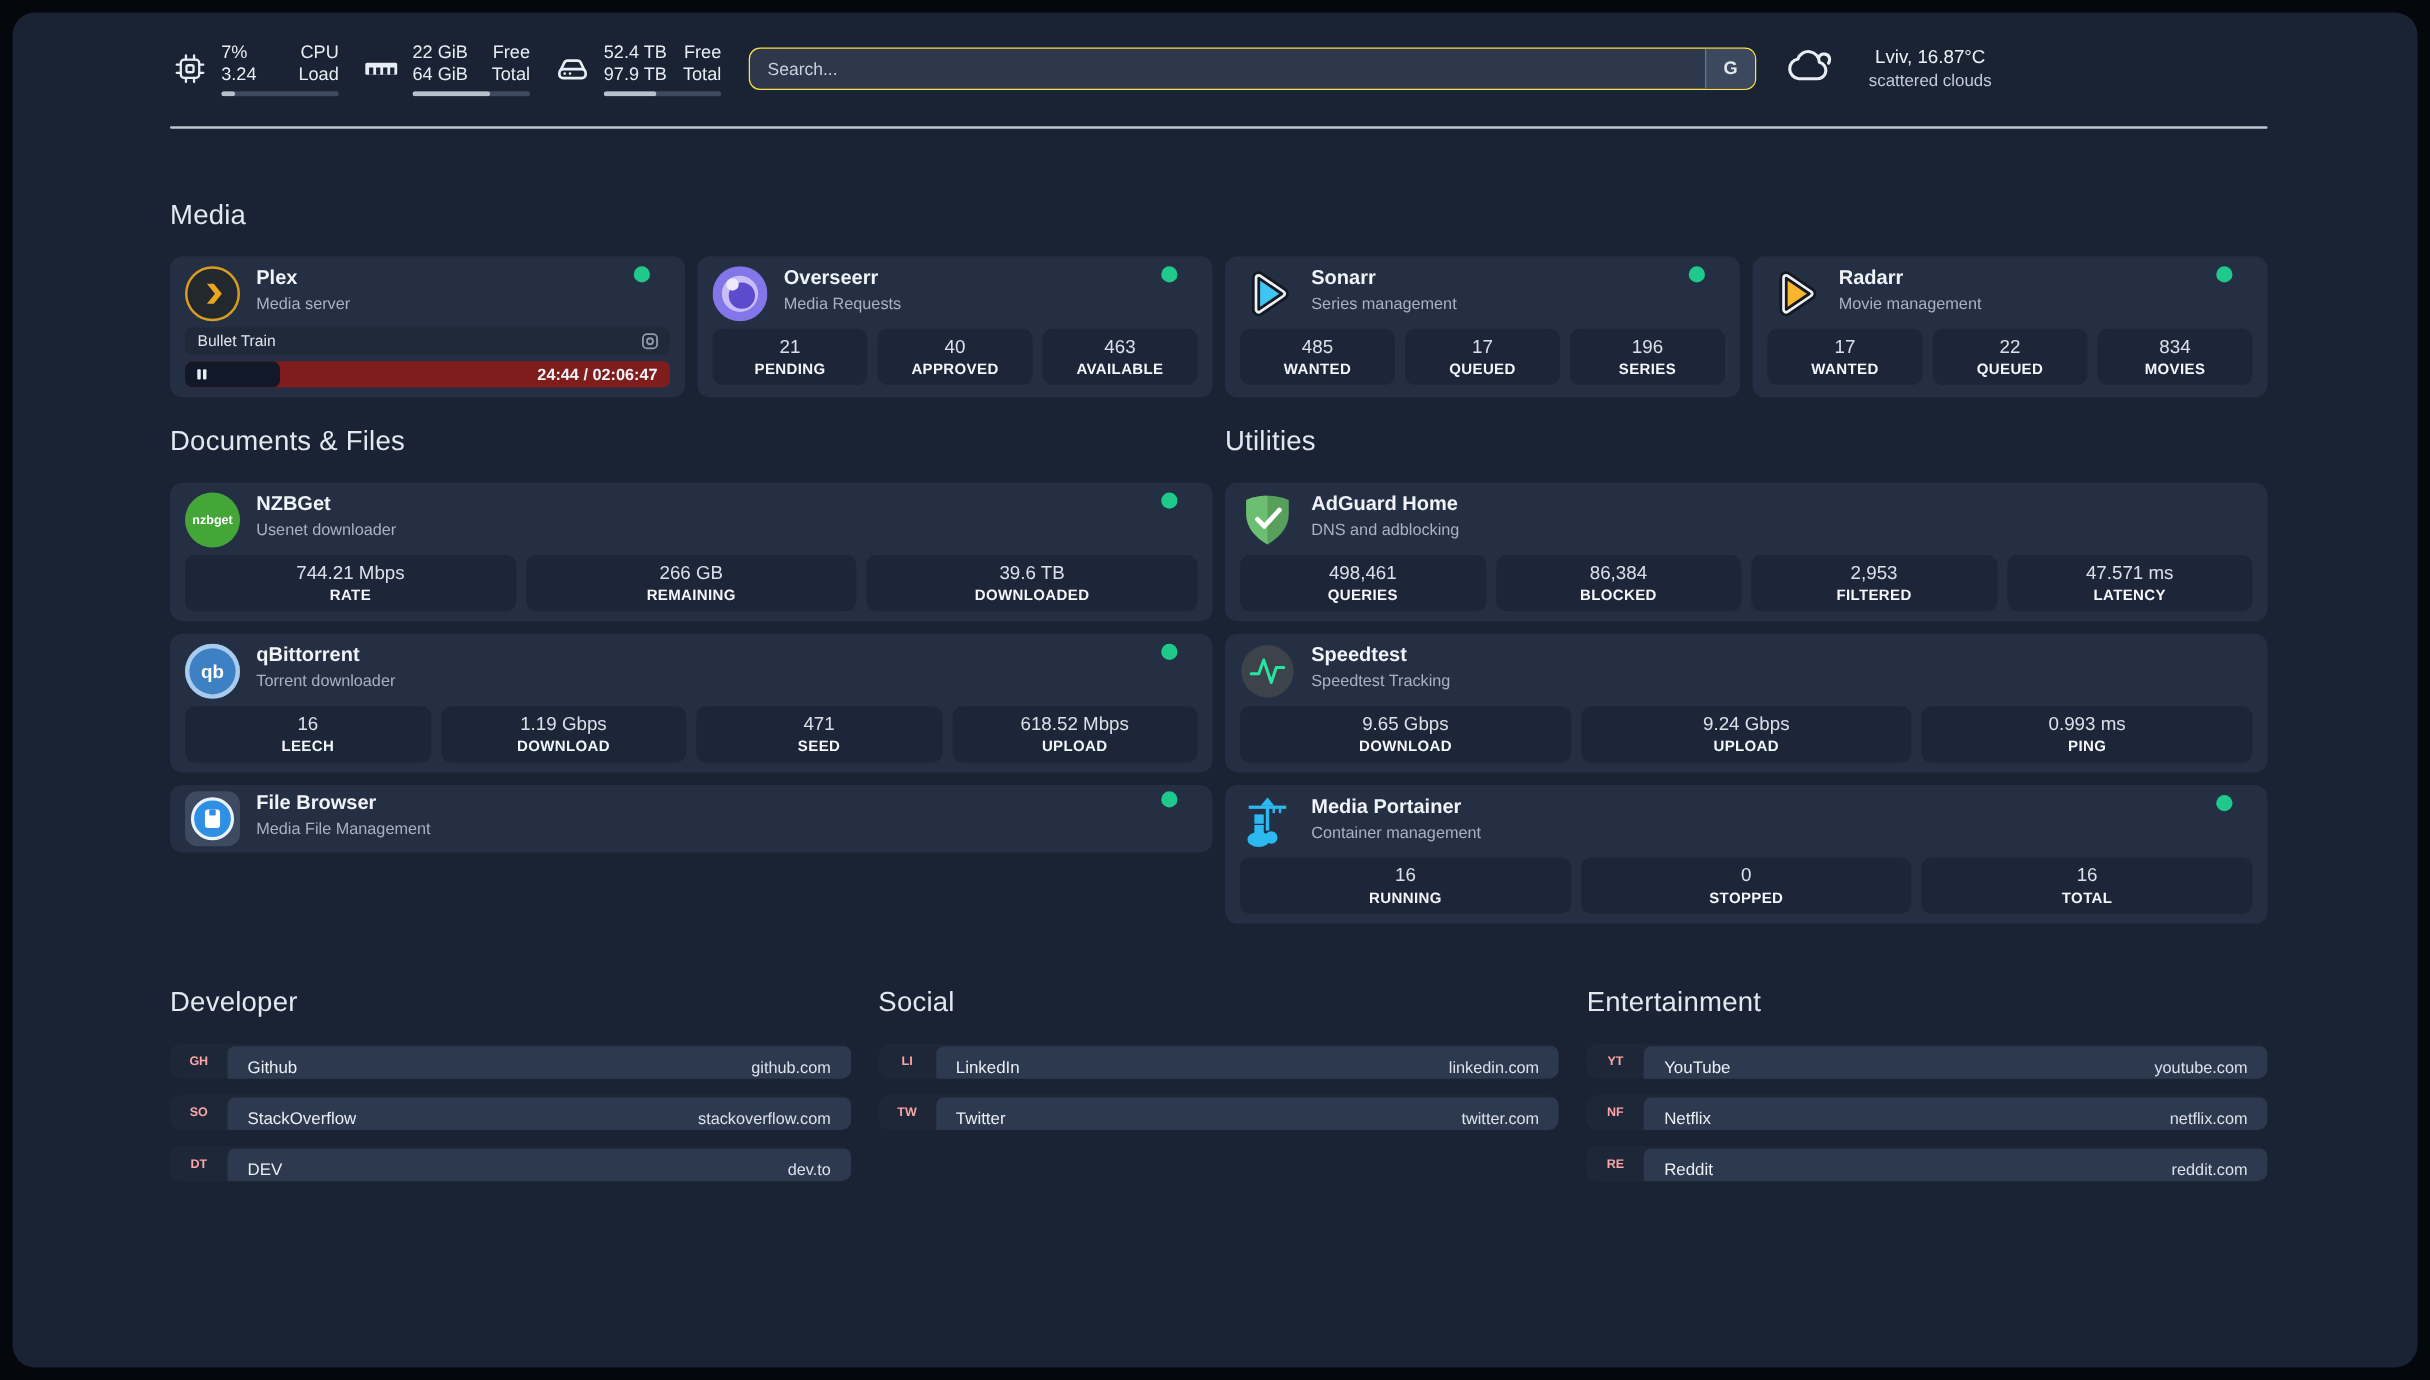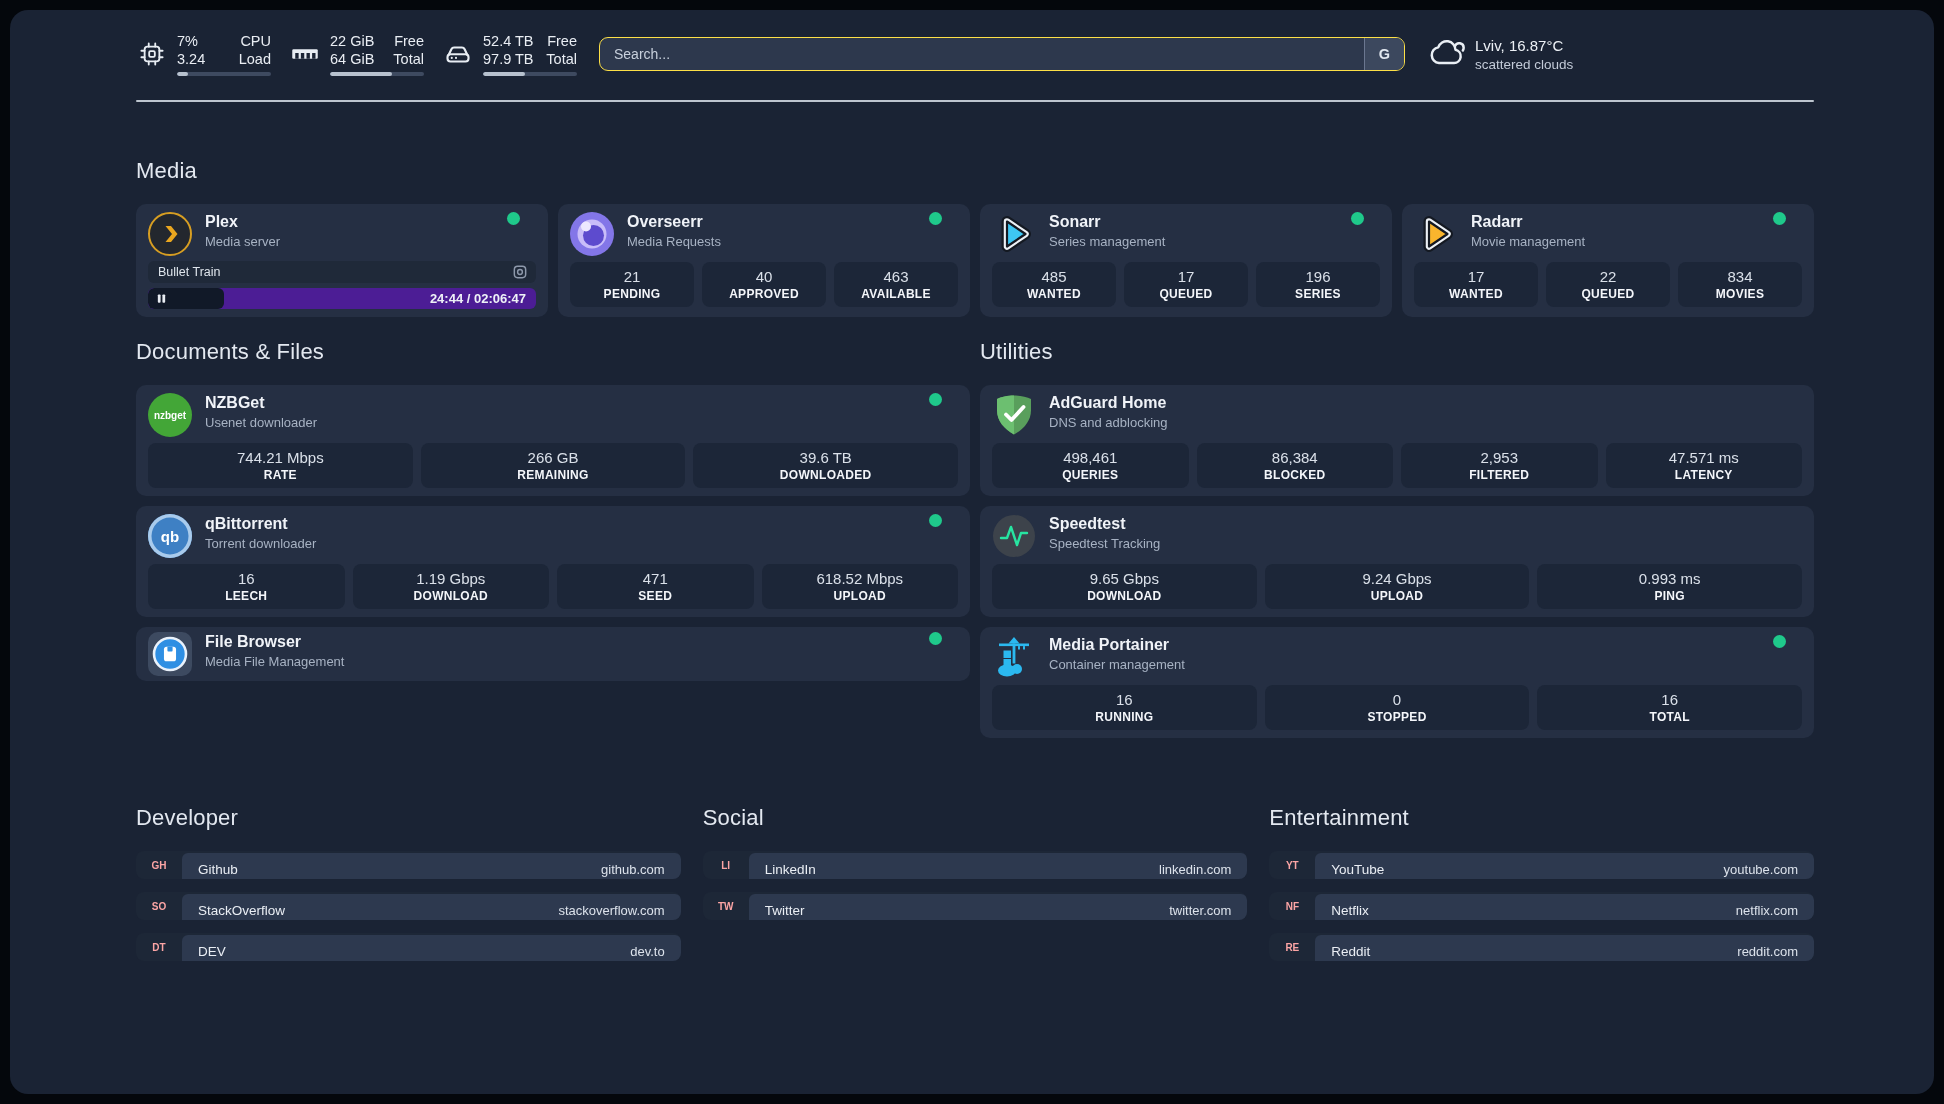--- a/index.html
+++ b/index.html
@@ -14,21 +14,21 @@
   .hstat { display:flex; gap:9px; align-items:center; }
   .hicon { display:flex; align-items:center; justify-content:center; width:32px; }
   .hbody { width:94px; }
   .hrow { display:flex; justify-content:space-between; font-size:14.5px; line-height:18px; color:#E9EDF3; }
   .hbar { height:4px; border-radius:2px; background:#3E4A60; margin-top:4px; overflow:hidden; }
   .hfill { height:100%; background:#B7C1CE; border-radius:2px; }
   .searchbar { display:flex; width:806px; height:34px; border:1px solid #fde047; border-radius:9px; overflow:hidden; background:#2D384D; }
   .searchbar input { flex:1; background:transparent; border:none; outline:none; padding:0 14px; font-size:14px; color:#E4E9F1; font-family:inherit; }
   .searchbar input::placeholder { color:#C8D0DC; }
   .engine { width:40px; background:#3C485E; border:none; border-left:1px solid #6B7790; color:#E2E8F0; font-size:14.5px; font-weight:700; cursor:pointer; font-family:inherit; }
-  .weather { display:flex; align-items:center; gap:8px; }
+  .weather { display:flex; align-items:center; gap:28px;text-align:center; }
   .wloc { font-size:15px; color:#EDF1F6; line-height:20px; }
   .wcond { font-size:13.5px; color:#C3CBD8; line-height:17px; }
   .divider { height:2px; background:rgba(226,233,242,.82); margin-top:24px; border-radius:1px; }
 
   
   .sec-title { font-size:22px; font-weight:500; color:#E3E8F0; letter-spacing:.2px; }
   .media-title { margin-top:56px; }
   .media-grid { display:grid; grid-template-columns:repeat(4,1fr); gap:10px; margin-top:20px; }
 
   .card { background:#252F43; border-radius:10px; padding:8px 12px; }
@@ -46,31 +46,31 @@
   .app-icon { width:44px; height:44px; flex:none; display:flex; align-items:center; justify-content:center; }
   .icon-plex { border-radius:50%; background:#23272E; border:2px solid #D79E22; }
   .icon-nzbget { border-radius:50%; background:#43A637; color:#fff; font-size:10px; font-weight:700; }
   .icon-qb { border-radius:50%; background:#3E80C4; box-shadow:inset 0 0 0 3.5px #A9CBEC; color:#fff; font-size:15px; font-weight:700; }
   .icon-tile { border-radius:10px; background:#3D4A60; }
 
   
   .np-title { margin-top:5px; height:22px; background:#1F2939; border-radius:6px; display:flex; align-items:center; padding:0 8px 0 10px; font-size:12.5px; color:#DFE5EC; }
   .np-spacer { flex:1; }
   .np-cast { display:flex; align-items:center; background:none; border:none; cursor:pointer; padding:0; }
-  .np-progress { margin-top:5px; height:21px; background:#4c1d95; border-radius:6px; position:relative; overflow:hidden; }
+  .np-progress { margin-top:5px; height:21px; background:#7f1d1d; border-radius:6px; position:relative; overflow:hidden; }
   .np-fill { position:absolute; left:0; top:0; bottom:0; background:#111928; border-radius:6px; display:flex; align-items:center; padding-left:8px; }
   .np-pause { display:flex; align-items:center; background:none; border:none; cursor:pointer; padding:0; }
   .np-time { position:absolute; right:10px; top:0; bottom:0; display:flex; align-items:center; font-size:13px; font-weight:700; color:#EEF2F7; }
 
   .twocol { display:grid; grid-template-columns:1fr 1fr; gap:0 10px; margin-top:22px; }
   .col-cards { display:flex; flex-direction:column; gap:10px; margin-top:20px; }
   .card.slim { padding:5px 12px; }
 
   
-  .bookmarks { display:grid; grid-template-columns:repeat(3,1fr); gap:0 22px; margin-top:67px; }
+  .bookmarks { display:grid; grid-template-columns:repeat(3,1fr); gap:0 22px; margin-top:50px; }
   .bm-list { display:flex; flex-direction:column; gap:13px; margin-top:20px; }
   .bm-row { display:flex; align-items:stretch; height:28px; background:#1D2737; border-radius:8px; overflow:hidden; cursor:pointer; }
   .bm-abbr { width:46px; display:flex; align-items:center; justify-content:center; font-size:10px; font-weight:700; color:#fca5a5; flex:none; }
   .bm-pill { flex:1; margin:2px 0; background:#2D394F; border-radius:6px; display:flex; align-items:center; justify-content:space-between; padding:16px 16px; }
   .bm-name { font-size:13.5px; color:#EAEEF4; }
   .bm-url { font-size:13px; color:#DCE2EB; }
 </style>
 </head>
 <body>
 

